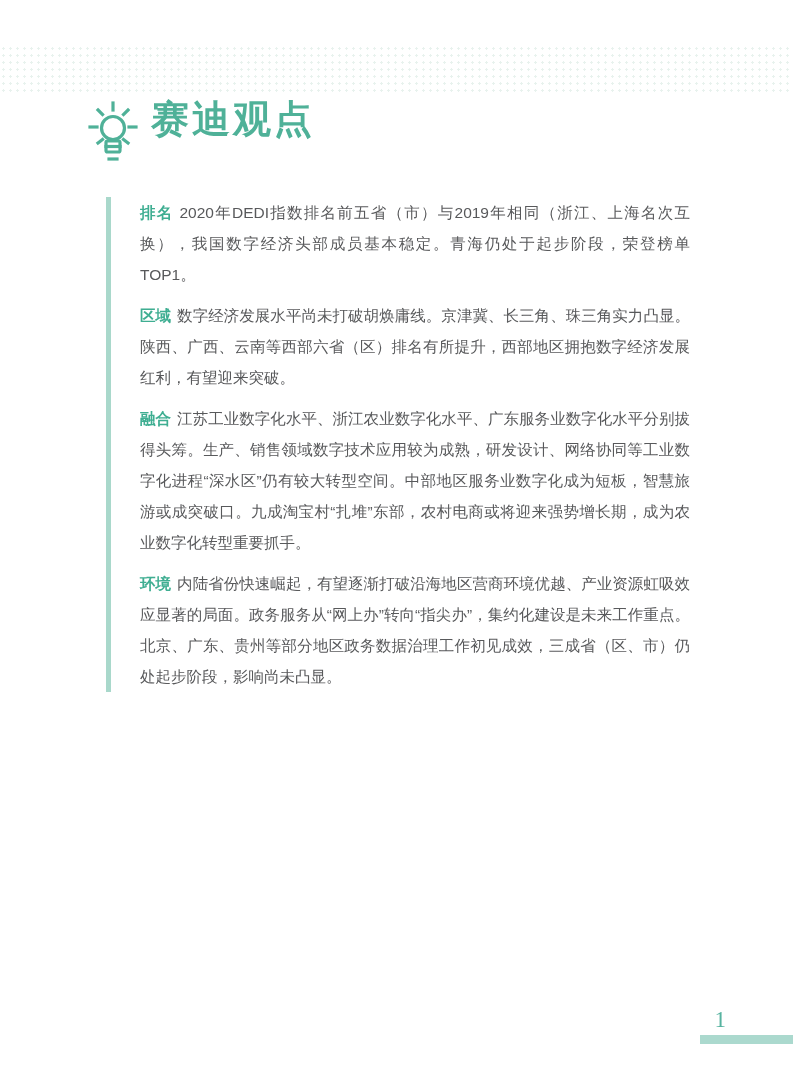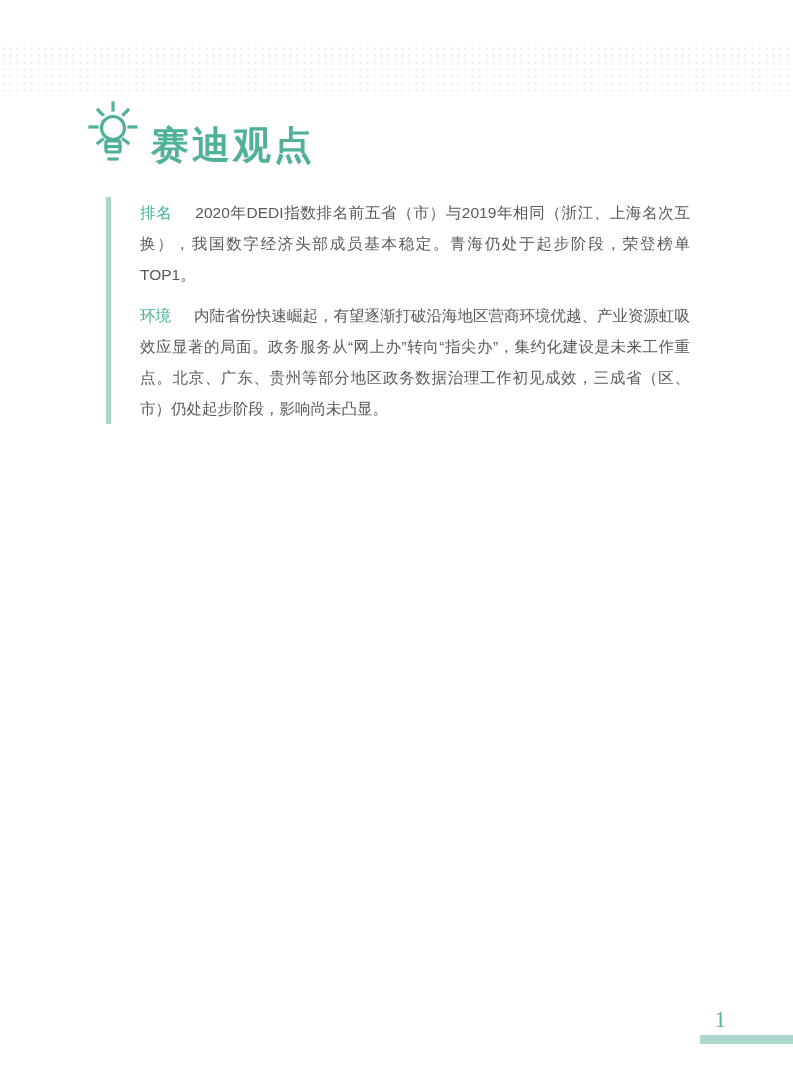--- a/index.html
+++ b/index.html
@@ -12,21 +12,21 @@
   }
   .texture-band {
     position: absolute;
     top: 45px; left: 0; width: 793px; height: 47px;
     background-image: radial-gradient(rgba(150,195,175,0.22) 1px, transparent 1.3px);
     background-size: 7px 7px;
   }
   .header {
     position: absolute;
     top: 100px; left: 88px;
-    display: flex; align-items: flex-end; gap: 13px;
+    display: flex; align-items: flex-start; gap: 13px;
   }
   .bulb { width: 50px; height: 64px; display: block; }
   .page-title {
     font-size: 38px;
     font-weight: bold;
     color: #4FB198;
     letter-spacing: 3px;
     line-height: 1;
   }
   .content {
@@ -44,22 +44,22 @@
   p.viewpoint {
     margin: 0 0 10px 0;
     font-size: 15.5px;
     line-height: 31px;
     color: #58595B;
     text-align: justify;
   }
   p.viewpoint:last-child { margin-bottom: 0; }
   .kw {
     color: #3FAE92;
-    font-weight: normal;
-    margin-right: 23px;
+    font-weight: bold;
+    margin-right: 6px;
   }
   .page-number {
     position: absolute;
     top: 1007px; right: 67px;
     font-size: 23px;
     color: #57B3A0;
     font-family: "Liberation Serif", "DejaVu Serif", serif;
   }
   .footer-bar {
     position: absolute;
@@ -90,18 +90,20 @@
 
     <line x1="21" y1="59" x2="29" y2="59"></line>
   </svg>
   <div class="page-title">赛迪观点</div>
 </div>
 
 <div class="content">
   <div class="accent-bar"></div>
   <div class="paragraphs">
     <p class="viewpoint"><span class="kw">排名</span><span>2020年DEDI指数排名前五省（市）与2019年相同（浙江、上海名次互换），我国数字经济头部成员基本稳定。青海仍处于起步阶段，荣登榜单TOP1。</span></p>
+    <p class="viewpoint"><span class="kw">区域</span><span>数字经济发展水平尚未打破胡焕庸线。京津冀、长三角、珠三角实力凸显。陕西、广西、云南等西部六省（区）排名有所提升，西部地区拥抱数字经济发展红利，有望迎来突破。</span></p>
+    <p class="viewpoint"><span class="kw">融合</span><span>江苏工业数字化水平、浙江农业数字化水平、广东服务业数字化水平分别拔得头筹。生产、销售领域数字技术应用较为成熟，研发设计、网络协同等工业数字化进程“深水区”仍有较大转型空间。中部地区服务业数字化成为短板，智慧旅游或成突破口。九成淘宝村“扎堆”东部，农村电商或将迎来强势增长期，成为农业数字化转型重要抓手。</span></p>
     <p class="viewpoint"><span class="kw">环境</span><span>内陆省份快速崛起，有望逐渐打破沿海地区营商环境优越、产业资源虹吸效应显著的局面。政务服务从“网上办”转向“指尖办”，集约化建设是未来工作重点。北京、广东、贵州等部分地区政务数据治理工作初见成效，三成省（区、市）仍处起步阶段，影响尚未凸显。</span></p>
   </div>
 </div>
 
 <div class="page-number">1</div>
 <div class="footer-bar"></div>
 
 </body></html>

